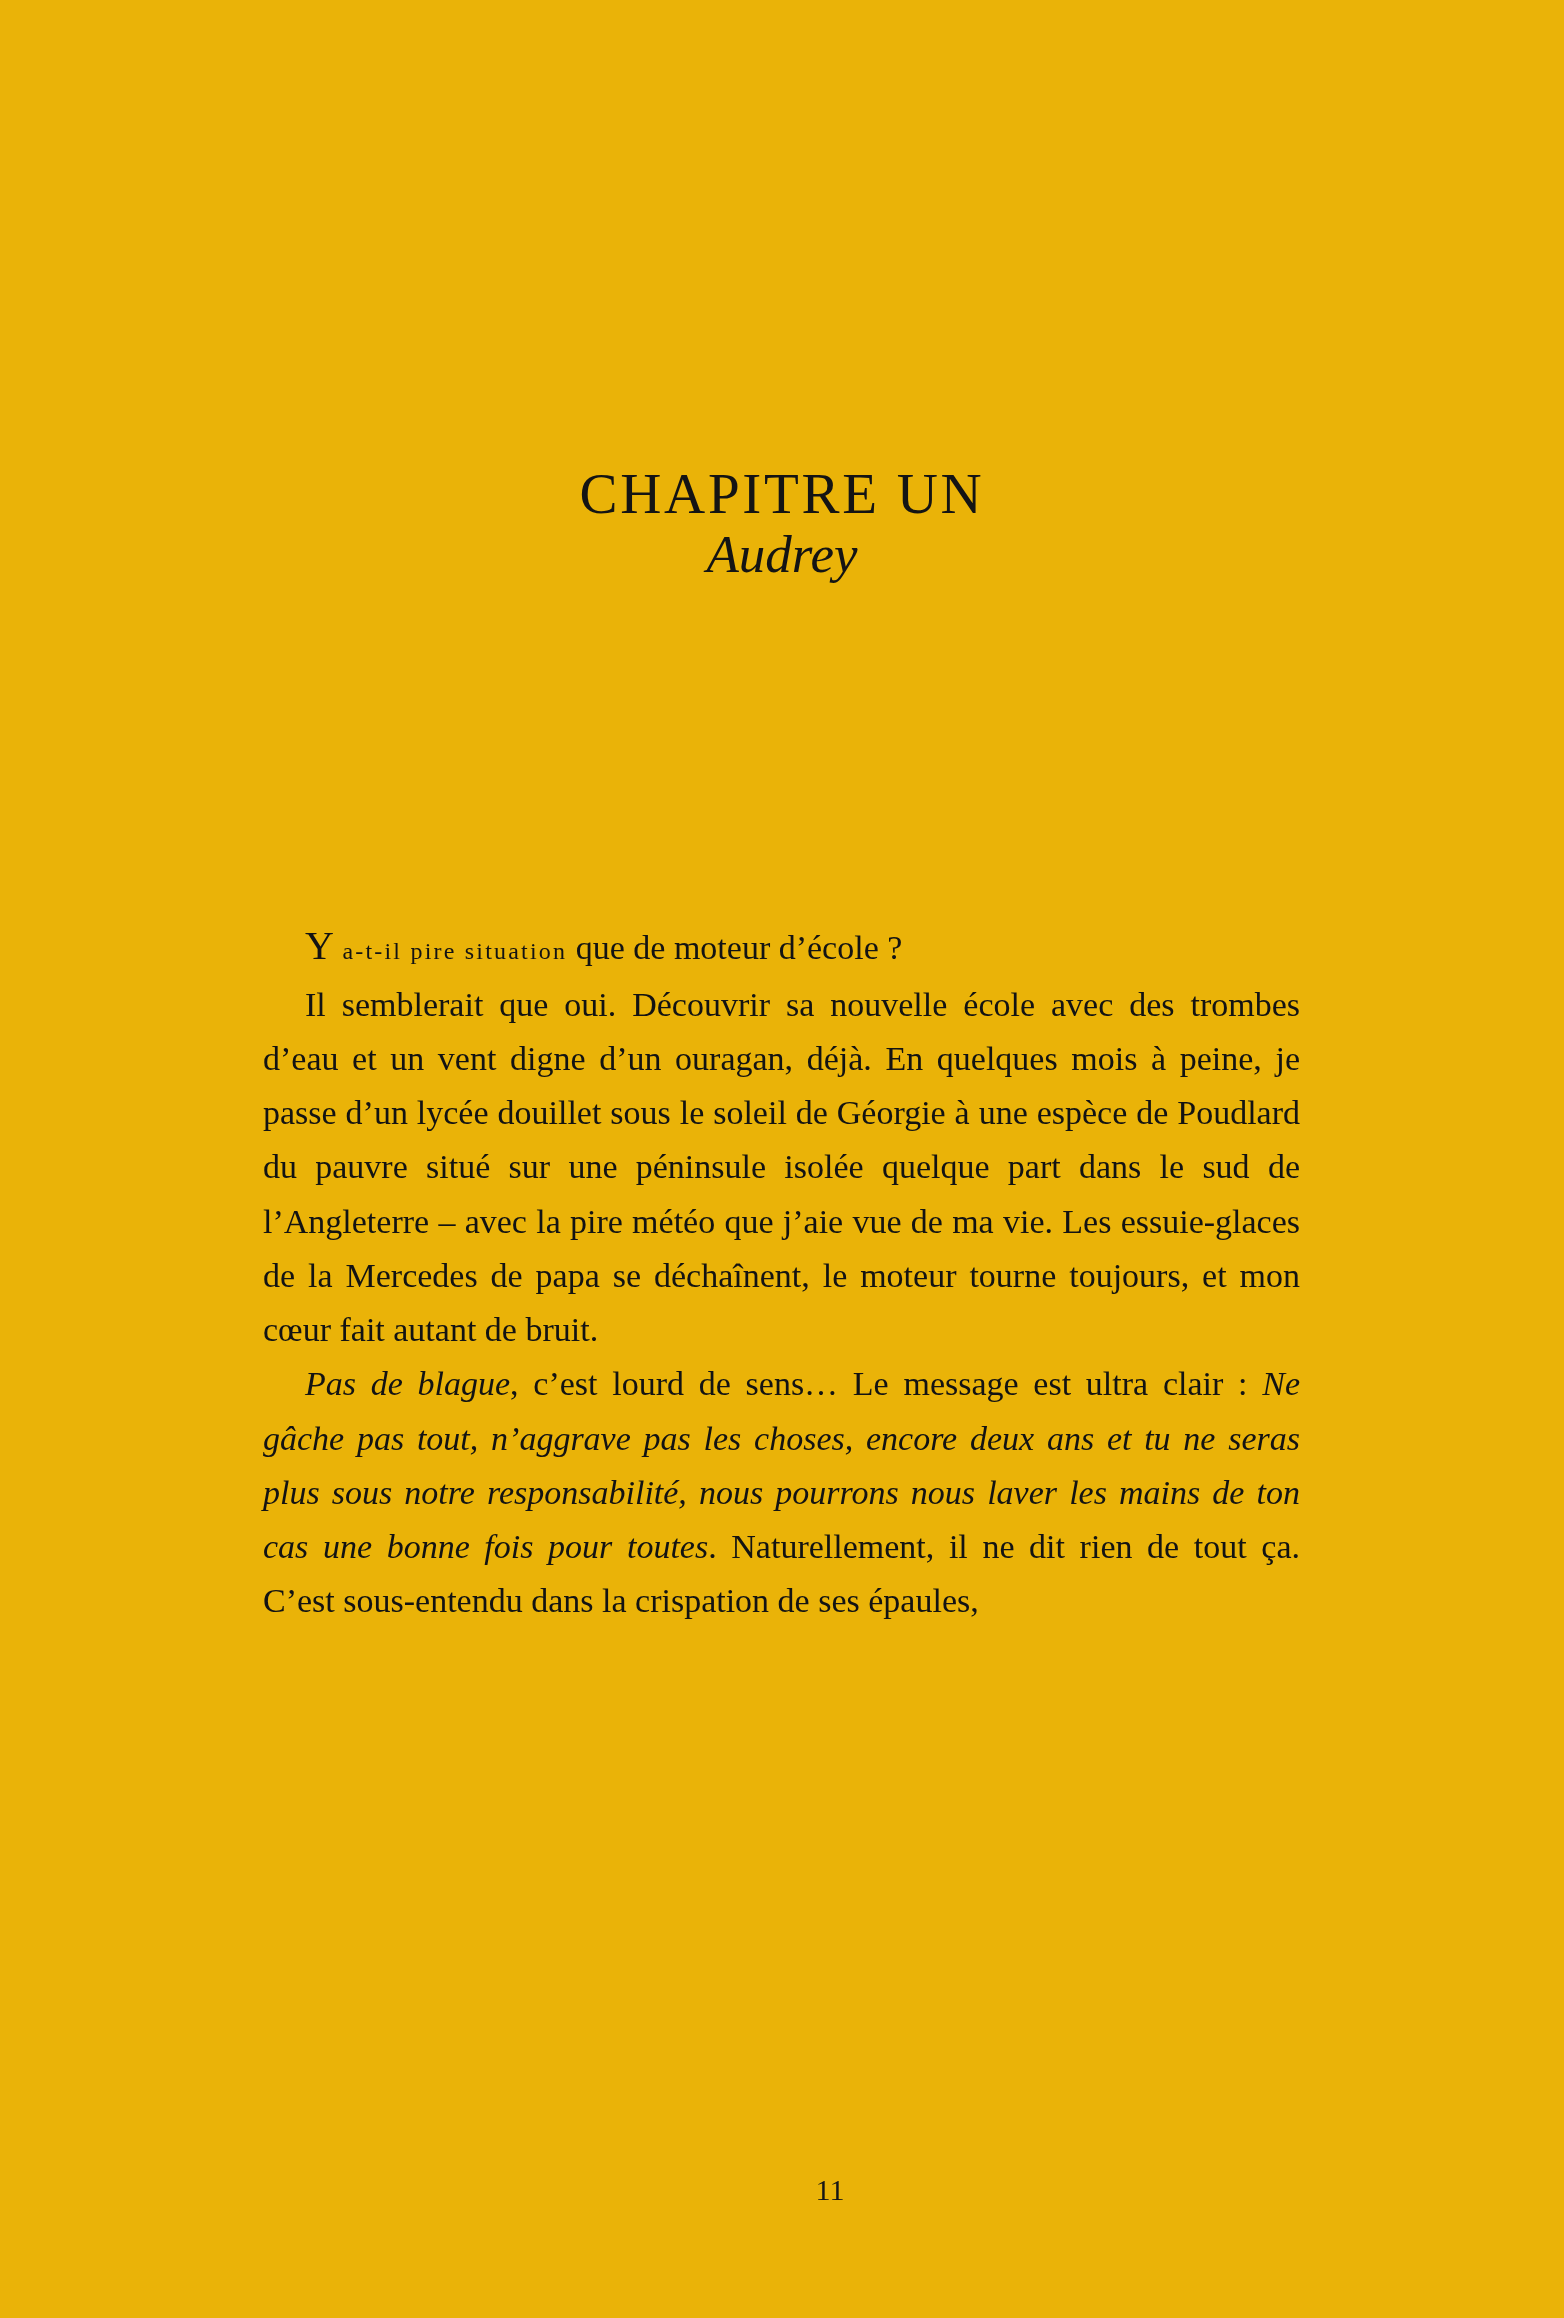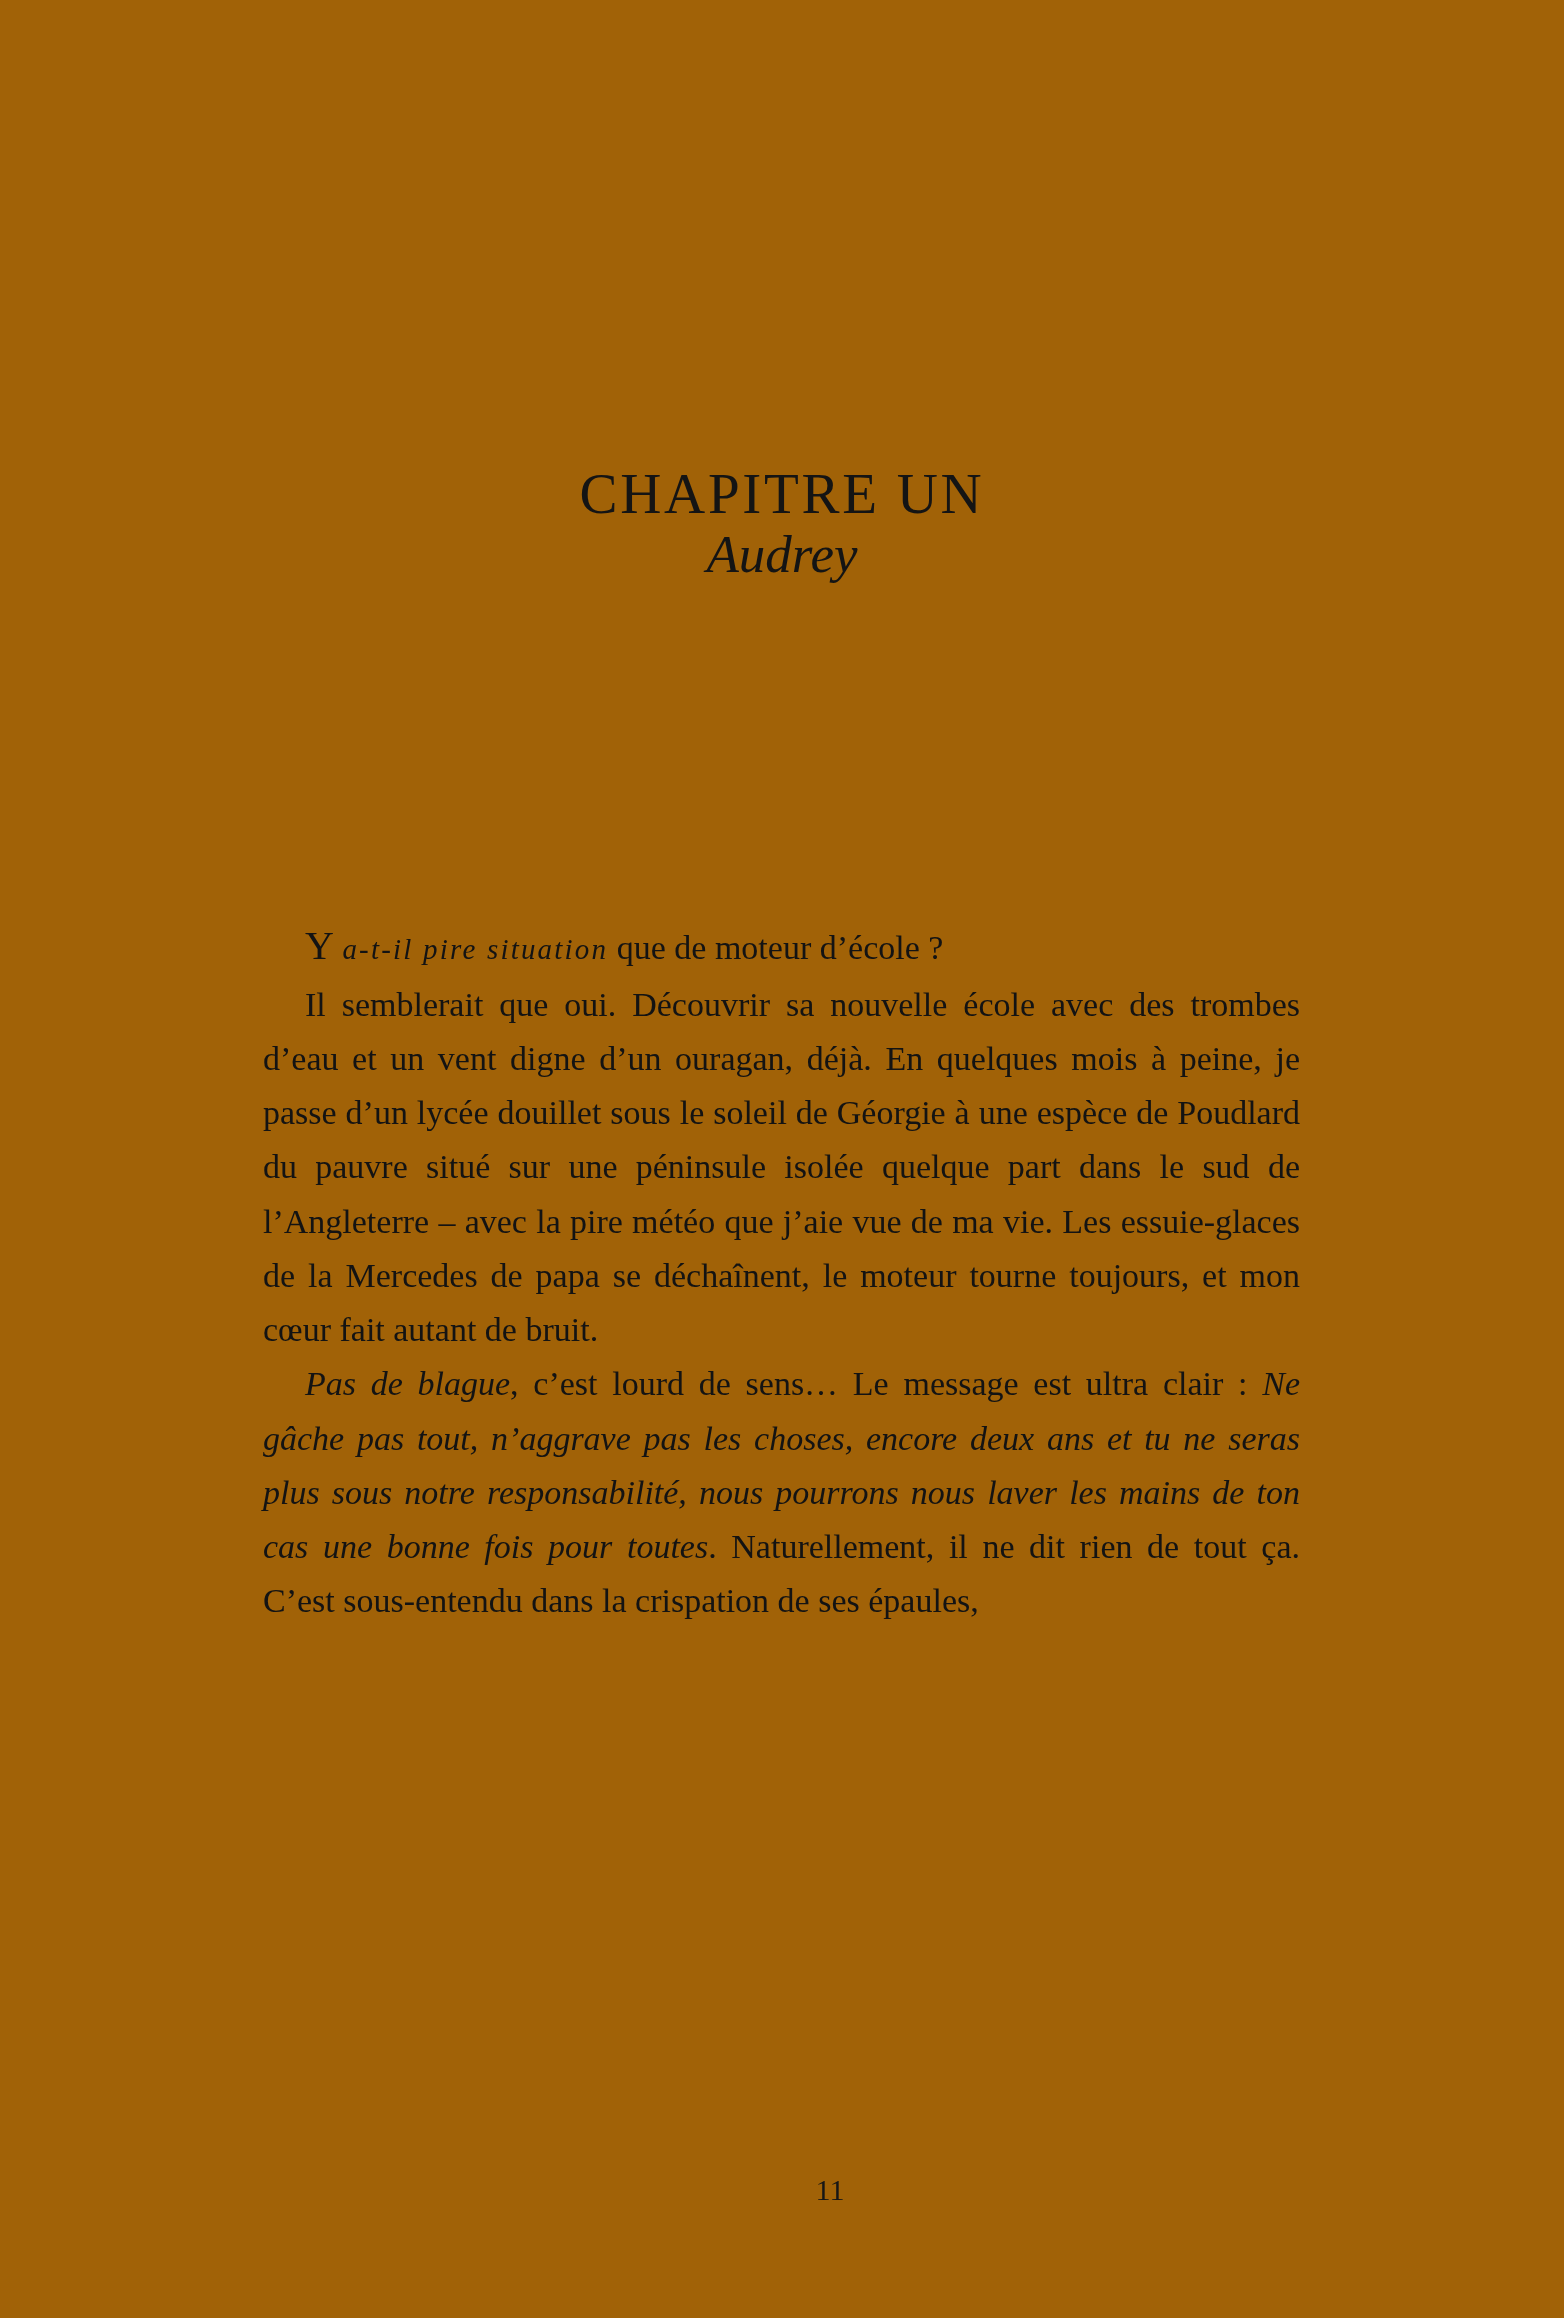--- a/index.html
+++ b/index.html
@@ -4,21 +4,21 @@
 <style>
   html, body {
     margin: 0;
     padding: 0;
     background: #ffffff;
   }
   .page {
     position: relative;
     width: 1564px;
     height: 2318px;
-    background: #a16207;
+    background: #eab308;
     font-family: "Liberation Serif", "DejaVu Serif", serif;
     color: #111111;
     box-sizing: border-box;
     overflow: hidden;
   }
   .chapter-head {
     position: absolute;
     top: 464px;
     left: 0;
     width: 100%;
@@ -52,23 +52,22 @@
     hyphens: manual;
     color: #131313;
   }
   p.para + p.para {
     text-indent: 42px;
   }
   .dropword {
     font-size: 40px;
   }
   .sc {
-    font-size: 29px;
+    font-size: 24px;
     letter-spacing: 2.2px;
-    font-style: italic;
   }
   .ital {
     font-style: italic;
   }
   .first-indent {
     text-indent: 42px;
   }
   .folio {
     position: absolute;
     bottom: 111px;

